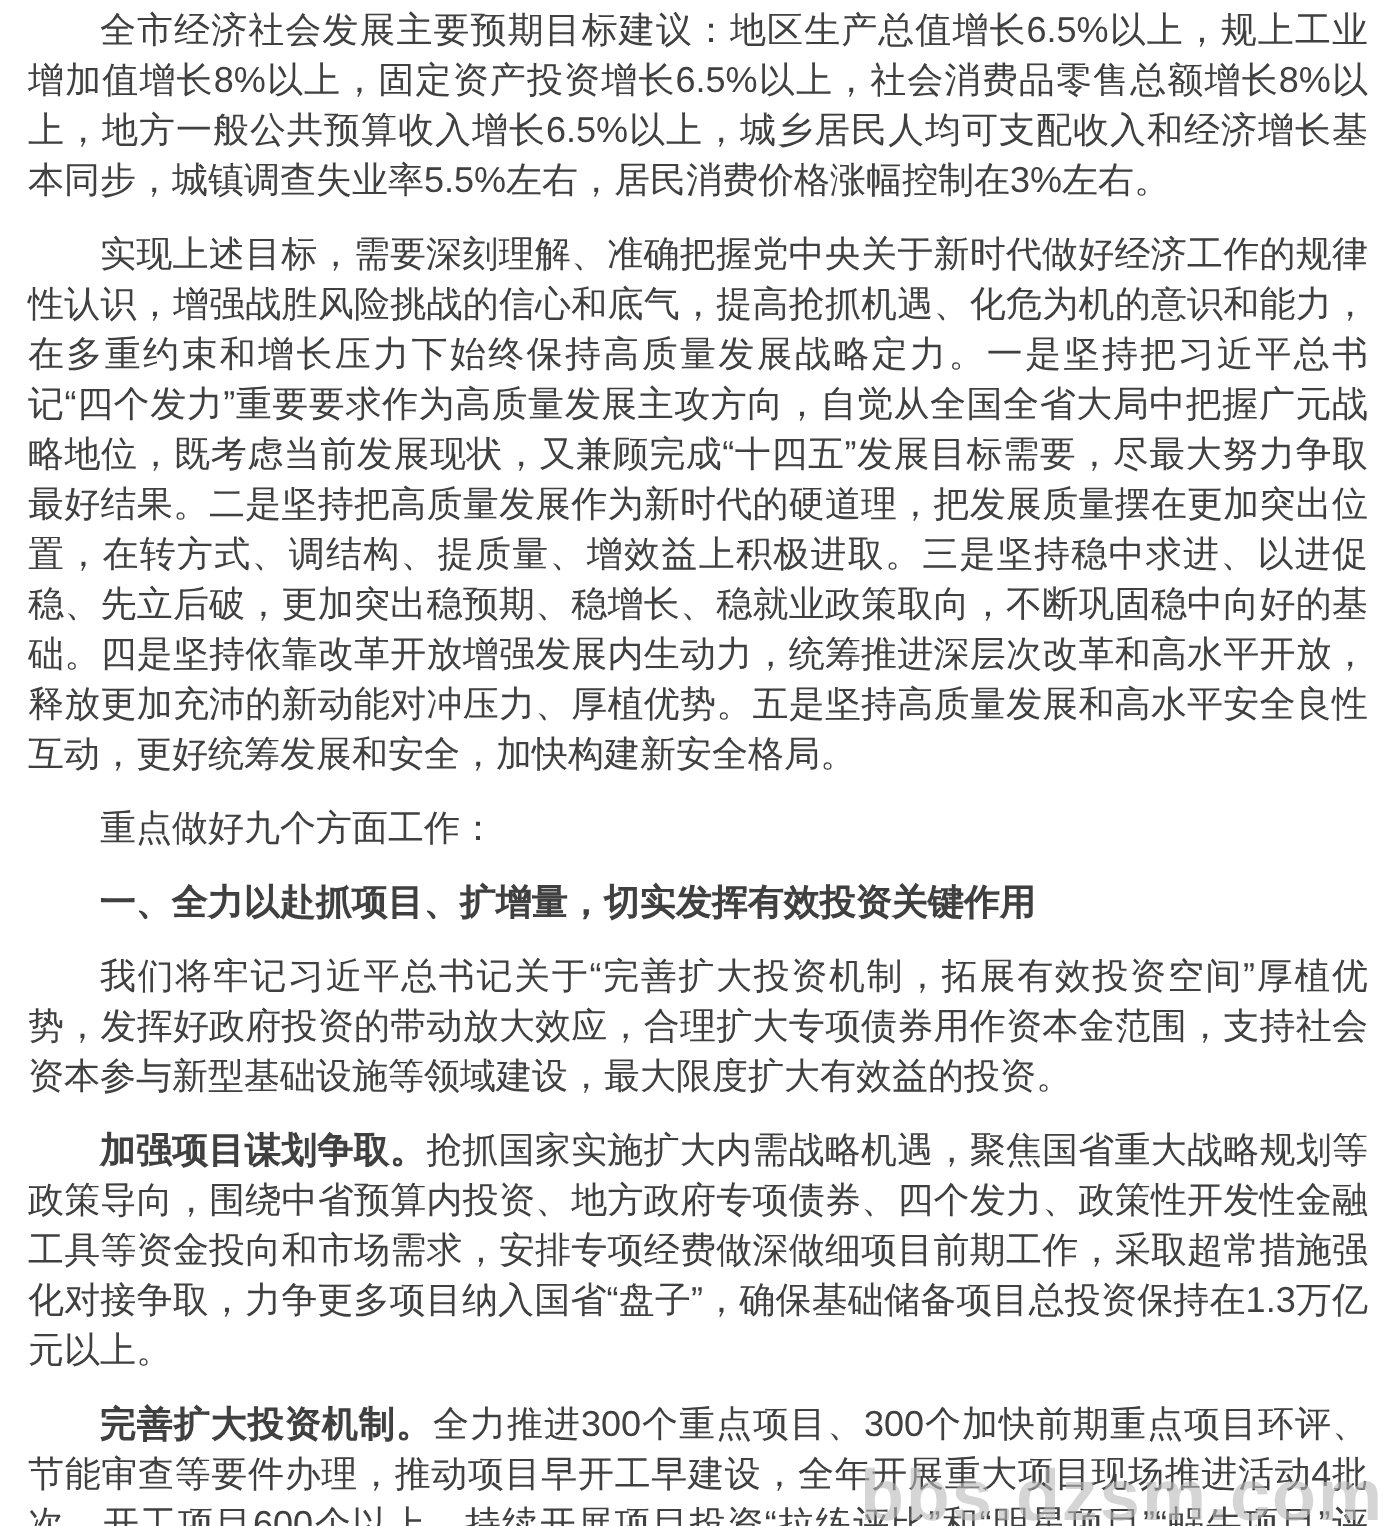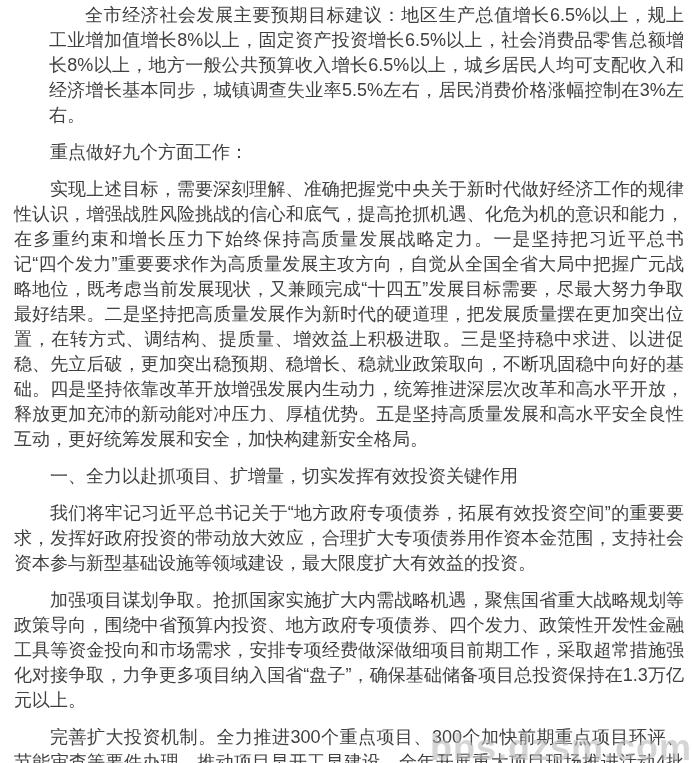--- a/index.html
+++ b/index.html
@@ -20,52 +20,51 @@
     font-size: 18px;
     line-height: 25px;
     text-align: justify;
   }
   .doc p {
     margin: 12px 0;
     text-indent: 2em;
   }
   .doc p:first-child {
     margin-top: 0;
-    margin-left: 35px;
   }
   .doc .heading {
-    font-weight: normal;
+    font-weight: bold;
   }
   .doc .lead {
-    font-weight: normal;
+    font-weight: bold;
   }
   .watermark {
     position: absolute;
     right: 0px;
     bottom: -6px;
     font-size: 36px;
     font-weight: bold;
     letter-spacing: 1px;
     color: rgba(185, 185, 185, 0.6);
     white-space: nowrap;
     pointer-events: none;
   }
 </style>
 </head>
 <body>
 
 <div class="doc">
   <p>全市经济社会发展主要预期目标建议：地区生产总值增长6.5%以上，规上工业增加值增长8%以上，固定资产投资增长6.5%以上，社会消费品零售总额增长8%以上，地方一般公共预算收入增长6.5%以上，城乡居民人均可支配收入和经济增长基本同步，城镇调查失业率5.5%左右，居民消费价格涨幅控制在3%左右。</p>
 
+  <p>实现上述目标，需要深刻理解、准确把握党中央关于新时代做好经济工作的规律性认识，增强战胜风险挑战的信心和底气，提高抢抓机遇、化危为机的意识和能力，在多重约束和增长压力下始终保持高质量发展战略定力。一是坚持把习近平总书记“四个发力”重要要求作为高质量发展主攻方向，自觉从全国全省大局中把握广元战略地位，既考虑当前发展现状，又兼顾完成“十四五”发展目标需要，尽最大努力争取最好结果。二是坚持把高质量发展作为新时代的硬道理，把发展质量摆在更加突出位置，在转方式、调结构、提质量、增效益上积极进取。三是坚持稳中求进、以进促稳、先立后破，更加突出稳预期、稳增长、稳就业政策取向，不断巩固稳中向好的基础。四是坚持依靠改革开放增强发展内生动力，统筹推进深层次改革和高水平开放，释放更加充沛的新动能对冲压力、厚植优势。五是坚持高质量发展和高水平安全良性互动，更好统筹发展和安全，加快构建新安全格局。</p>
+
   <p>重点做好九个方面工作：</p>
-
-  <p>实现上述目标，需要深刻理解、准确把握党中央关于新时代做好经济工作的规律性认识，增强战胜风险挑战的信心和底气，提高抢抓机遇、化危为机的意识和能力，在多重约束和增长压力下始终保持高质量发展战略定力。一是坚持把习近平总书记“四个发力”重要要求作为高质量发展主攻方向，自觉从全国全省大局中把握广元战略地位，既考虑当前发展现状，又兼顾完成“十四五”发展目标需要，尽最大努力争取最好结果。二是坚持把高质量发展作为新时代的硬道理，把发展质量摆在更加突出位置，在转方式、调结构、提质量、增效益上积极进取。三是坚持稳中求进、以进促稳、先立后破，更加突出稳预期、稳增长、稳就业政策取向，不断巩固稳中向好的基础。四是坚持依靠改革开放增强发展内生动力，统筹推进深层次改革和高水平开放，释放更加充沛的新动能对冲压力、厚植优势。五是坚持高质量发展和高水平安全良性互动，更好统筹发展和安全，加快构建新安全格局。</p>
 
   <p class="heading">一、全力以赴抓项目、扩增量，切实发挥有效投资关键作用</p>
 
-  <p>我们将牢记习近平总书记关于“地方政府专项债券，拓展有效投资空间”的重要要求，发挥好政府投资的带动放大效应，合理扩大专项债券用作资本金范围，支持社会资本参与新型基础设施等领域建设，最大限度扩大有效益的投资。</p>
+  <p>我们将牢记习近平总书记关于“完善扩大投资机制，拓展有效投资空间”厚植优势，发挥好政府投资的带动放大效应，合理扩大专项债券用作资本金范围，支持社会资本参与新型基础设施等领域建设，最大限度扩大有效益的投资。</p>
 
   <p><span class="lead">加强项目谋划争取。</span><span>抢抓国家实施扩大内需战略机遇，聚焦国省重大战略规划等政策导向，围绕中省预算内投资、地方政府专项债券、四个发力、政策性开发性金融工具等资金投向和市场需求，安排专项经费做深做细项目前期工作，采取超常措施强化对接争取，力争更多项目纳入国省“盘子”，确保基础储备项目总投资保持在1.3万亿元以上。</span></p>
 
   <p><span class="lead">完善扩大投资机制。</span><span>全力推进300个重点项目、300个加快前期重点项目环评、节能审查等要件办理，推动项目早开工早建设，全年开展重大项目现场推进活动4批次、开工项目600个以上。持续开展项目投资“拉练评比”和“明星项目”“蜗牛项目”评定，强化项目建设要素保障，提速推进华纳碳酸钙等175个重点项目。统筹做好项目建成投产竣工验收和试运行条件准备工作，推动曾家山旅游度假区基础设施（一期）等84个重点项目尽早竣工投产，</span></p>
 </div>
 
 <div class="watermark">bbs.dzsm.com</div>
 
 </body></html>

